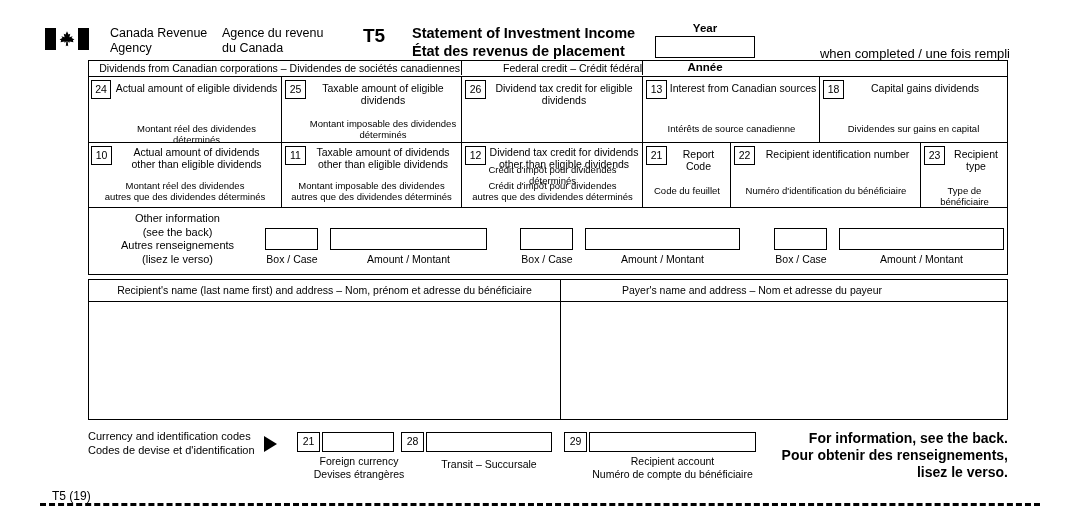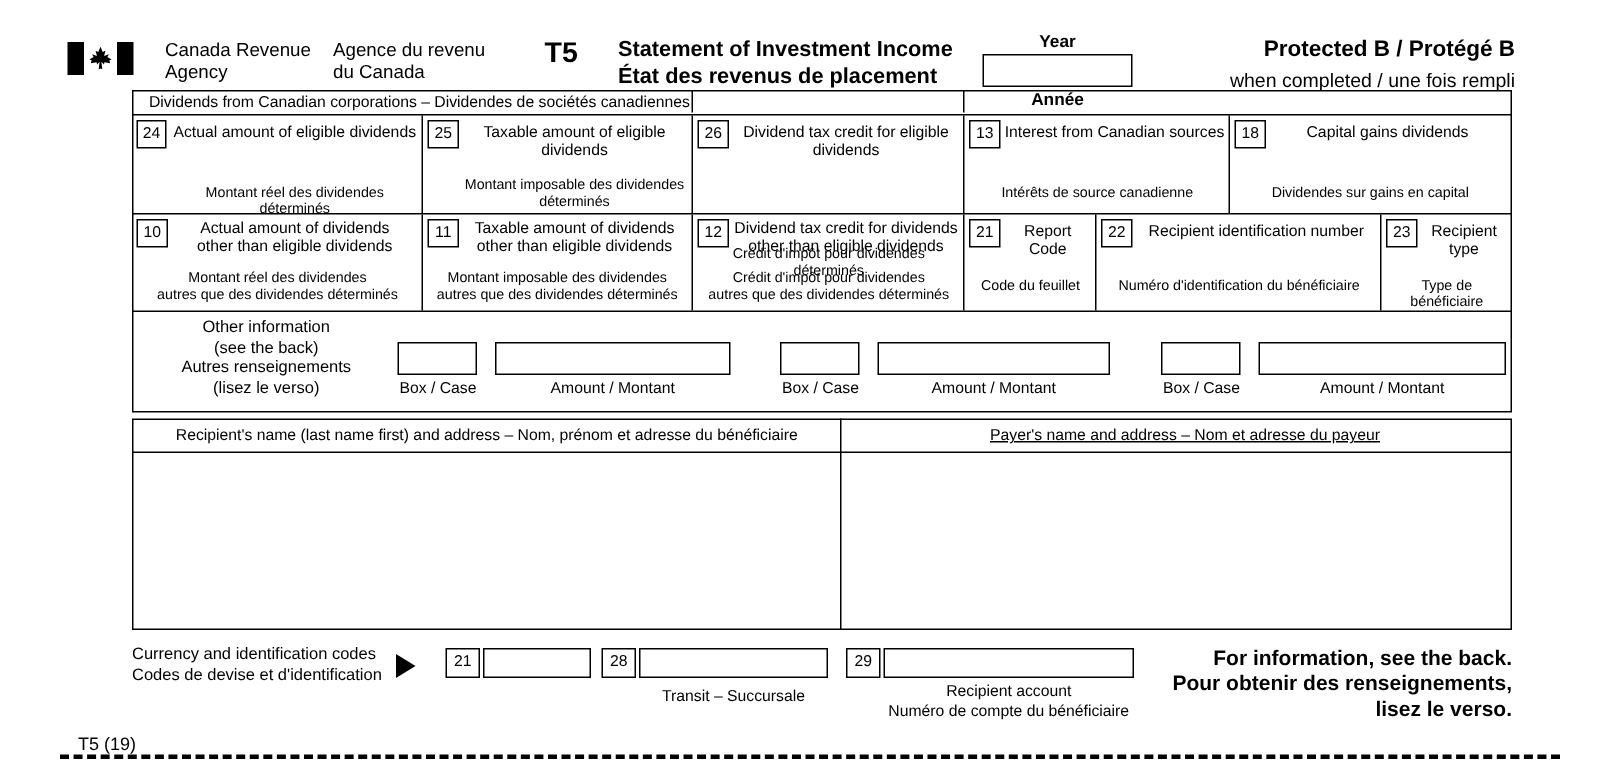--- a/index.html
+++ b/index.html
@@ -187,30 +187,30 @@
 
   <div class="abs formcode" style="left:363px; top:25px;">T5</div>
 
   <div class="abs formtitle" style="left:412px; top:25px; width:270px;">Statement of Investment Income
 État des revenus de placement</div>
 
   <div class="abs yearlabel" style="left:655px; top:22px; width:100px;">Year</div>
   <div class="abs yearbox" style="left:655px; top:36px; width:100px; height:22px;"></div>
   <div class="abs yearlabel" style="left:655px; top:61px; width:100px;">Année</div>
 
-  <div class="abs protected-main" style="left:760px; top:24px; width:250px;">Protected B / Protégé B</div>
   <div class="abs protected-sub" style="left:760px; top:46px; width:250px;">when completed / une fois rempli</div>
 
   <div class="abs frame" style="left:88px; top:60px; width:920px; height:215px;"></div>
 
   <div class="abs vline" style="left:461px; top:60px; height:15px;"></div>
   <div class="abs vline" style="left:642px; top:60px; height:15px;"></div>
   <div class="abs hline" style="left:88px; top:76px; width:920px;"></div>
 
   <div class="abs colhdr" style="left:90px; top:62px; width:370px;">Dividends from Canadian corporations – Dividendes de sociétés canadiennes</div>
+  <div class="abs colhdr" style="left:462px; top:62px; width:180px;">Federal credit – Crédit fédéral</div>
 
   <div class="abs hline" style="left:88px; top:142px; width:920px;"></div>
 
   <div class="abs vline" style="left:281px; top:77px; height:65px;"></div>
   <div class="abs boxnum" style="left:91px; top:80px; width:20px; height:19px;">24</div>
   <div class="abs celltop" style="left:114px; top:82px; width:165px;">Actual amount of eligible dividends</div>
   <div class="abs cellbot" style="left:114px; top:123px; width:165px;">Montant réel des dividendes déterminés</div>
   <div class="abs" style="left:114px; top:100px; width:165px; height:20px;"></div>
 
   <div class="abs vline" style="left:461px; top:77px; height:65px;"></div>
@@ -299,32 +299,34 @@
   <div class="abs oi-field" style="left:774px; top:228px; width:53px; height:22px;"></div>
   <div class="abs oi-caption" style="left:767px; top:253px; width:68px;">Box / Case</div>
   <div class="abs oi-field" style="left:839px; top:228px; width:165px; height:22px;"></div>
   <div class="abs oi-caption" style="left:839px; top:253px; width:165px;">Amount / Montant</div>
 
   <div class="abs frame" style="left:88px; top:279px; width:920px; height:141px;"></div>
   <div class="abs hline" style="left:88px; top:301px; width:920px;"></div>
   <div class="abs vline" style="left:560px; top:279px; height:141px;"></div>
 
   <div class="abs namehdr" style="left:90px; top:283px; width:469px;">Recipient's name (last name first) and address – Nom, prénom et adresse du bénéficiaire</div>
-  <div class="abs namehdr" style="left:586px; top:283px; width:408px;text-decoration:underline;">Payer's name and address – Nom et adresse du payeur</div>
+  <div class="abs namehdr" style="left:548px; top:283px; width:408px;">Payer's name and address – Nom et adresse du payeur</div>
 
   <div class="abs" style="left:92px; top:304px; width:465px; height:113px;"></div>
   <div class="abs" style="left:563px; top:304px; width:442px; height:113px;"></div>
 
   <div class="abs currency-label" style="left:88px; top:429px; width:180px;">Currency and identification codes
 Codes de devise et d'identification</div>
 
   <div class="abs triangle" style="left:264px; top:436px;"></div>
 
   <div class="abs boxnum" style="left:297px; top:432px; width:23px; height:20px;">21</div>
   <div class="abs bbox" style="left:322px; top:432px; width:72px; height:20px;"></div>
+  <div class="abs bcap" style="left:300px; top:455px; width:118px;">Foreign currency
+Devises étrangères</div>
 
   <div class="abs boxnum" style="left:401px; top:432px; width:23px; height:20px;">28</div>
   <div class="abs bbox" style="left:426px; top:432px; width:126px; height:20px;"></div>
   <div class="abs bcap" style="left:426px; top:458px; width:126px;">Transit – Succursale</div>
 
   <div class="abs boxnum" style="left:564px; top:432px; width:23px; height:20px;">29</div>
   <div class="abs bbox" style="left:589px; top:432px; width:167px; height:20px;"></div>
   <div class="abs bcap" style="left:573px; top:455px; width:199px;">Recipient account
 Numéro de compte du bénéficiaire</div>
 

